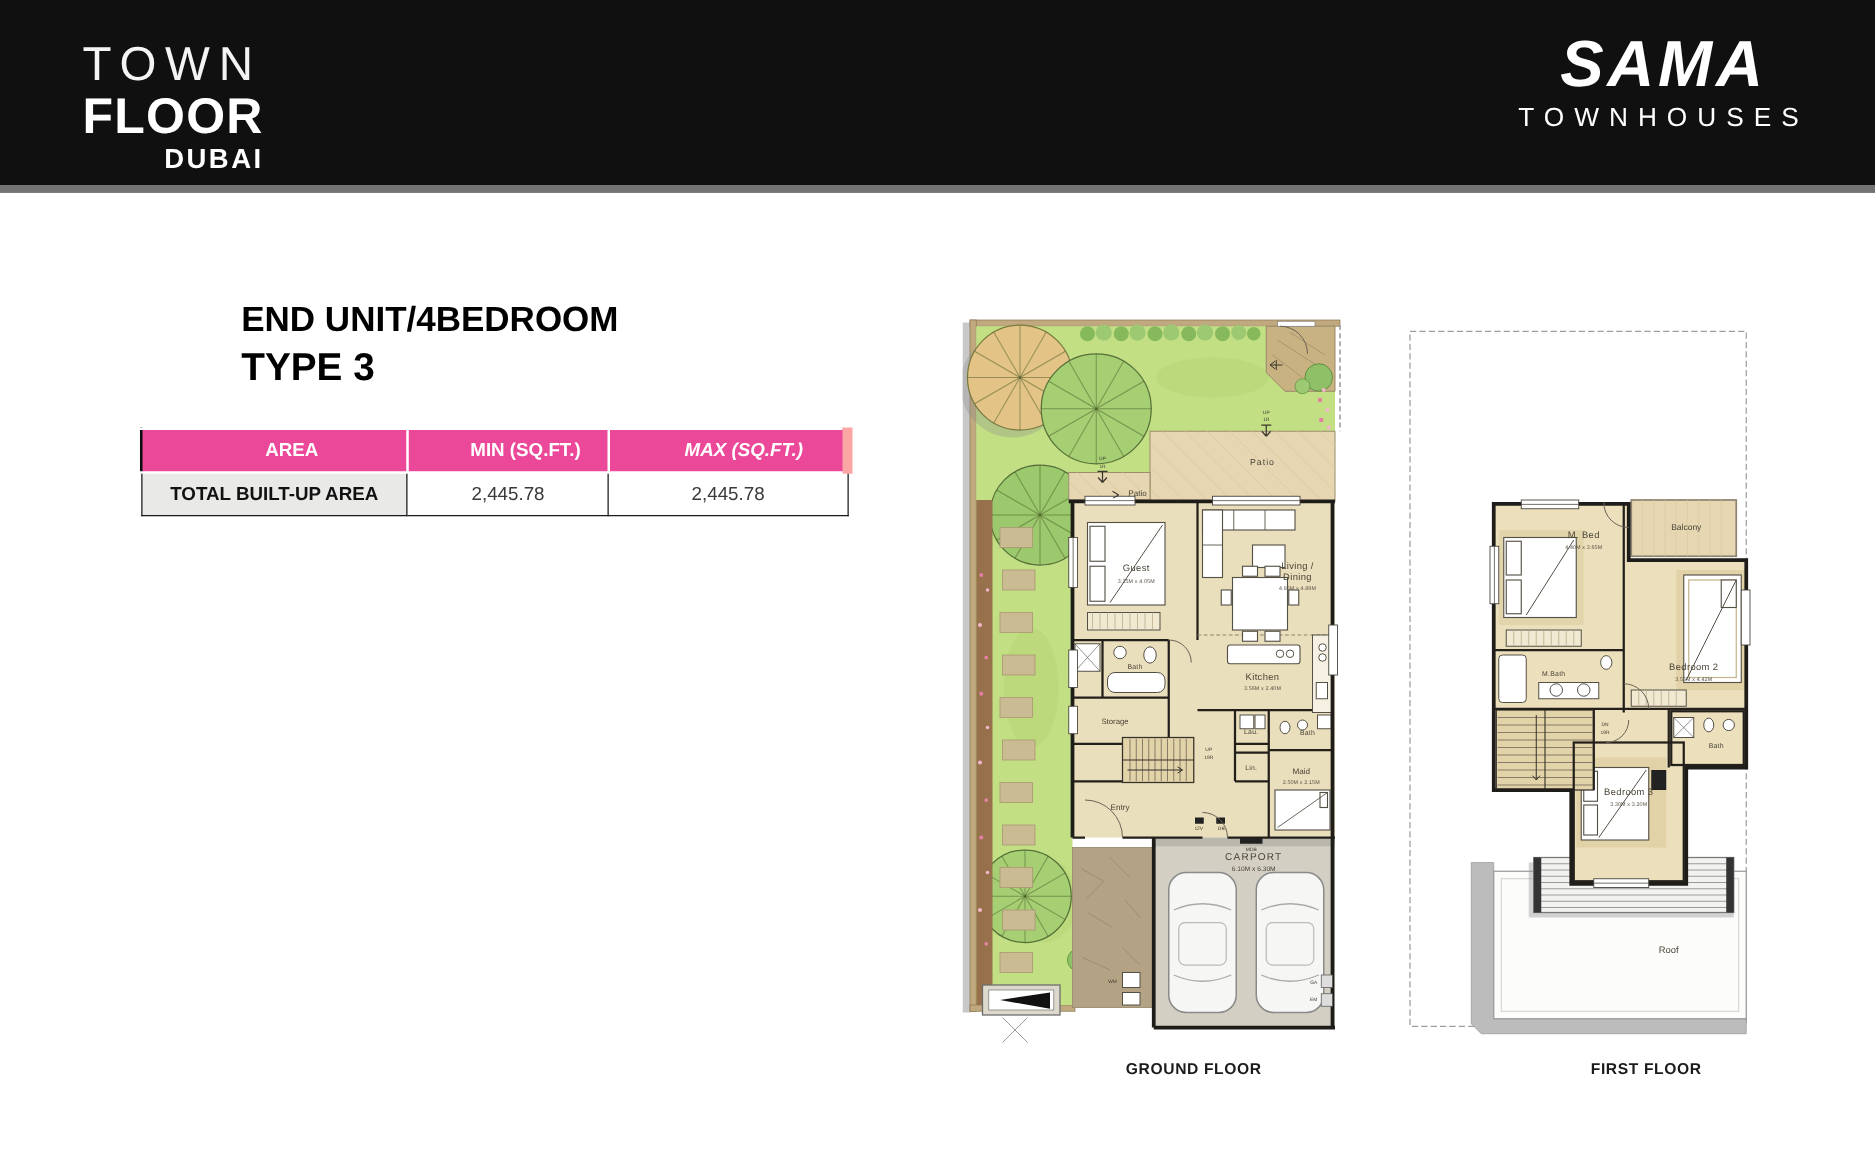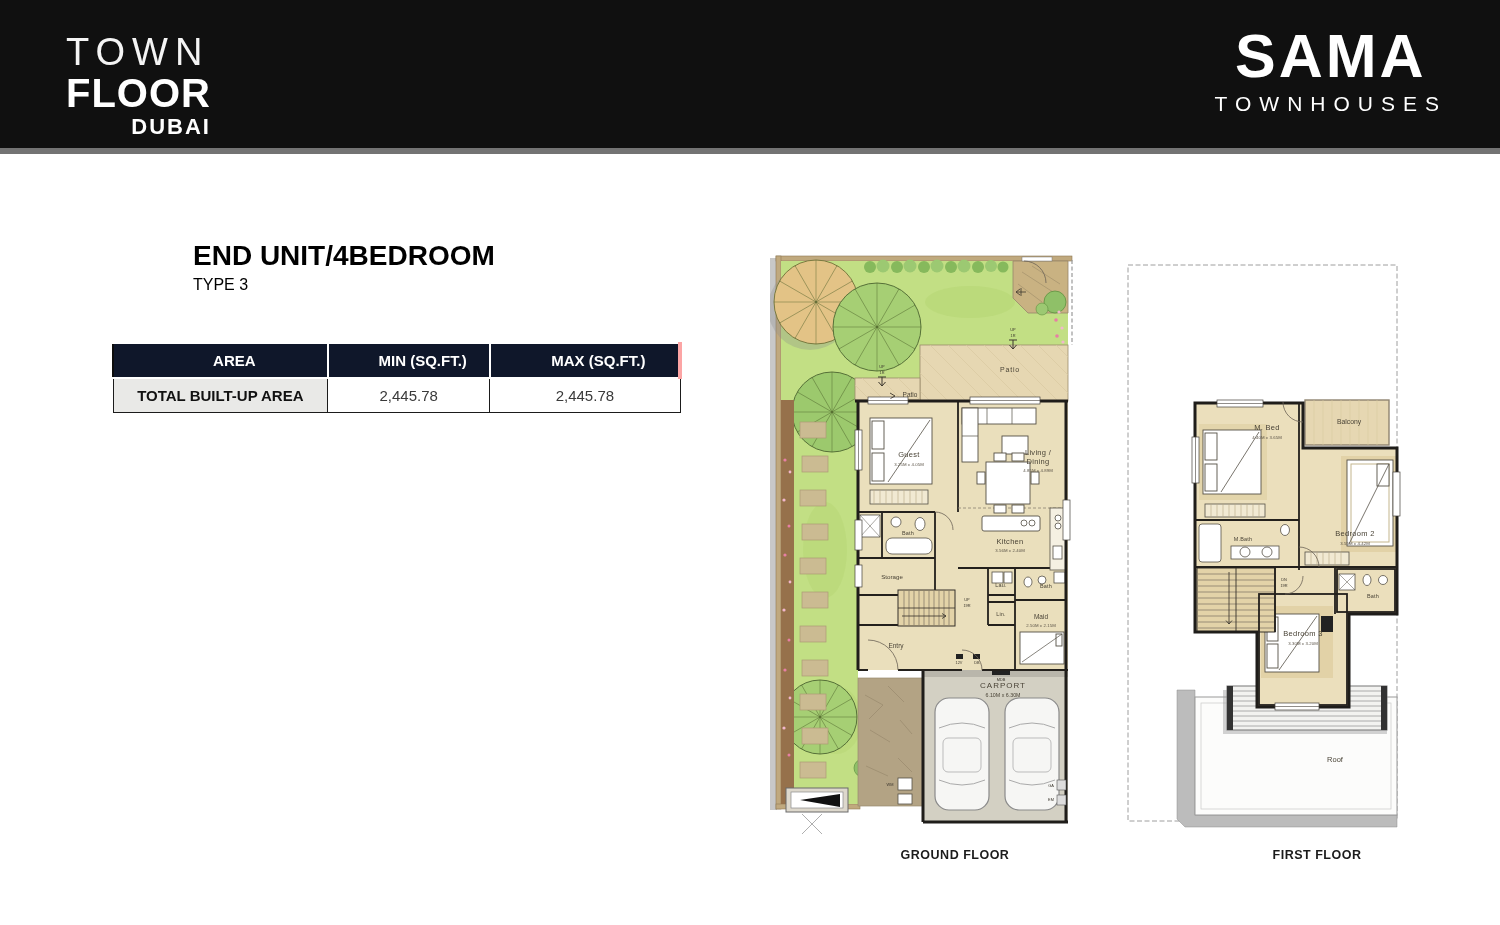--- a/index.html
+++ b/index.html
@@ -10,32 +10,32 @@
   
   .header{
     position:absolute;left:0;top:0;width:1500px;height:148px;
     background:#101010;border-bottom:6px solid #737373;
   }
   .logo-left{position:absolute;left:66px;top:33px;color:#ffffff;line-height:1;}
   .logo-left .l1{font-size:38px;font-weight:400;letter-spacing:7px;color:#f4f4f4;}
   .logo-left .l2{font-size:40px;font-weight:bold;letter-spacing:1px;margin-top:2px;}
   .logo-left .l3{font-size:22px;font-weight:bold;letter-spacing:2px;text-align:right;margin-top:3px;}
   .logo-right{position:absolute;right:53px;top:26px;color:#ffffff;text-align:center;line-height:1;}
-  .logo-right .r1{font-size:61px;font-weight:bold;letter-spacing:3px;}
+  .logo-right .r1{font-size:52px;font-weight:bold;letter-spacing:3px;font-style:italic;}
   .logo-right .r2{font-size:21px;font-weight:400;letter-spacing:8px;margin-top:6px;}
   
   .unit-title{position:absolute;left:193px;top:240px;color:#000000;line-height:1.15;}
   .unit-title .t1{font-size:28px;font-weight:bold;letter-spacing:0px;}
-  .unit-title .t2{font-size:16px;font-weight:normal;margin-top:4px;}
+  .unit-title .t2{font-size:31px;font-weight:bold;margin-top:4px;}
   
   .area-table{position:absolute;left:112px;top:342px;width:570px;border-collapse:collapse;}
   .area-table td{height:31px;text-align:center;vertical-align:middle;font-size:15px;}
-  .area-table .hdr td{background:#0f172a;color:#ffffff;font-weight:bold;border:2px solid #ffffff;padding-left:29px;}
+  .area-table .hdr td{background:#ec4899;color:#ffffff;font-weight:bold;border:2px solid #ffffff;padding-left:29px;}
   .area-table .hdr td:first-child{border-left:2px solid #0d0d0d;}
-  .area-table .hdr td:last-child{border-right:4px solid #fca5a5;}
+  .area-table .hdr td:last-child{border-right:8px solid #fca5a5;font-style:italic;}
   .area-table .bdy td{border:1px solid #1b1b1b;color:#3a3a3a;margin-top:48px;}
   .area-table .bdy td.rowlabel{background:#e9e9e7;color:#111;font-weight:bold;}
   .c-area{width:213px;} .c-min{width:146px;} .c-max{width:179px;}
   
   .plan{position:absolute;}
   .plan-caption{position:absolute;top:848px;width:180px;text-align:center;
     font-size:12.5px;font-weight:bold;letter-spacing:.5px;color:#1b1b1b;}
   .cap-gf{left:865px;} .cap-ff{left:1227px;}
   
   text{font-family:"Liberation Sans",sans-serif;fill:#4a4437;}

